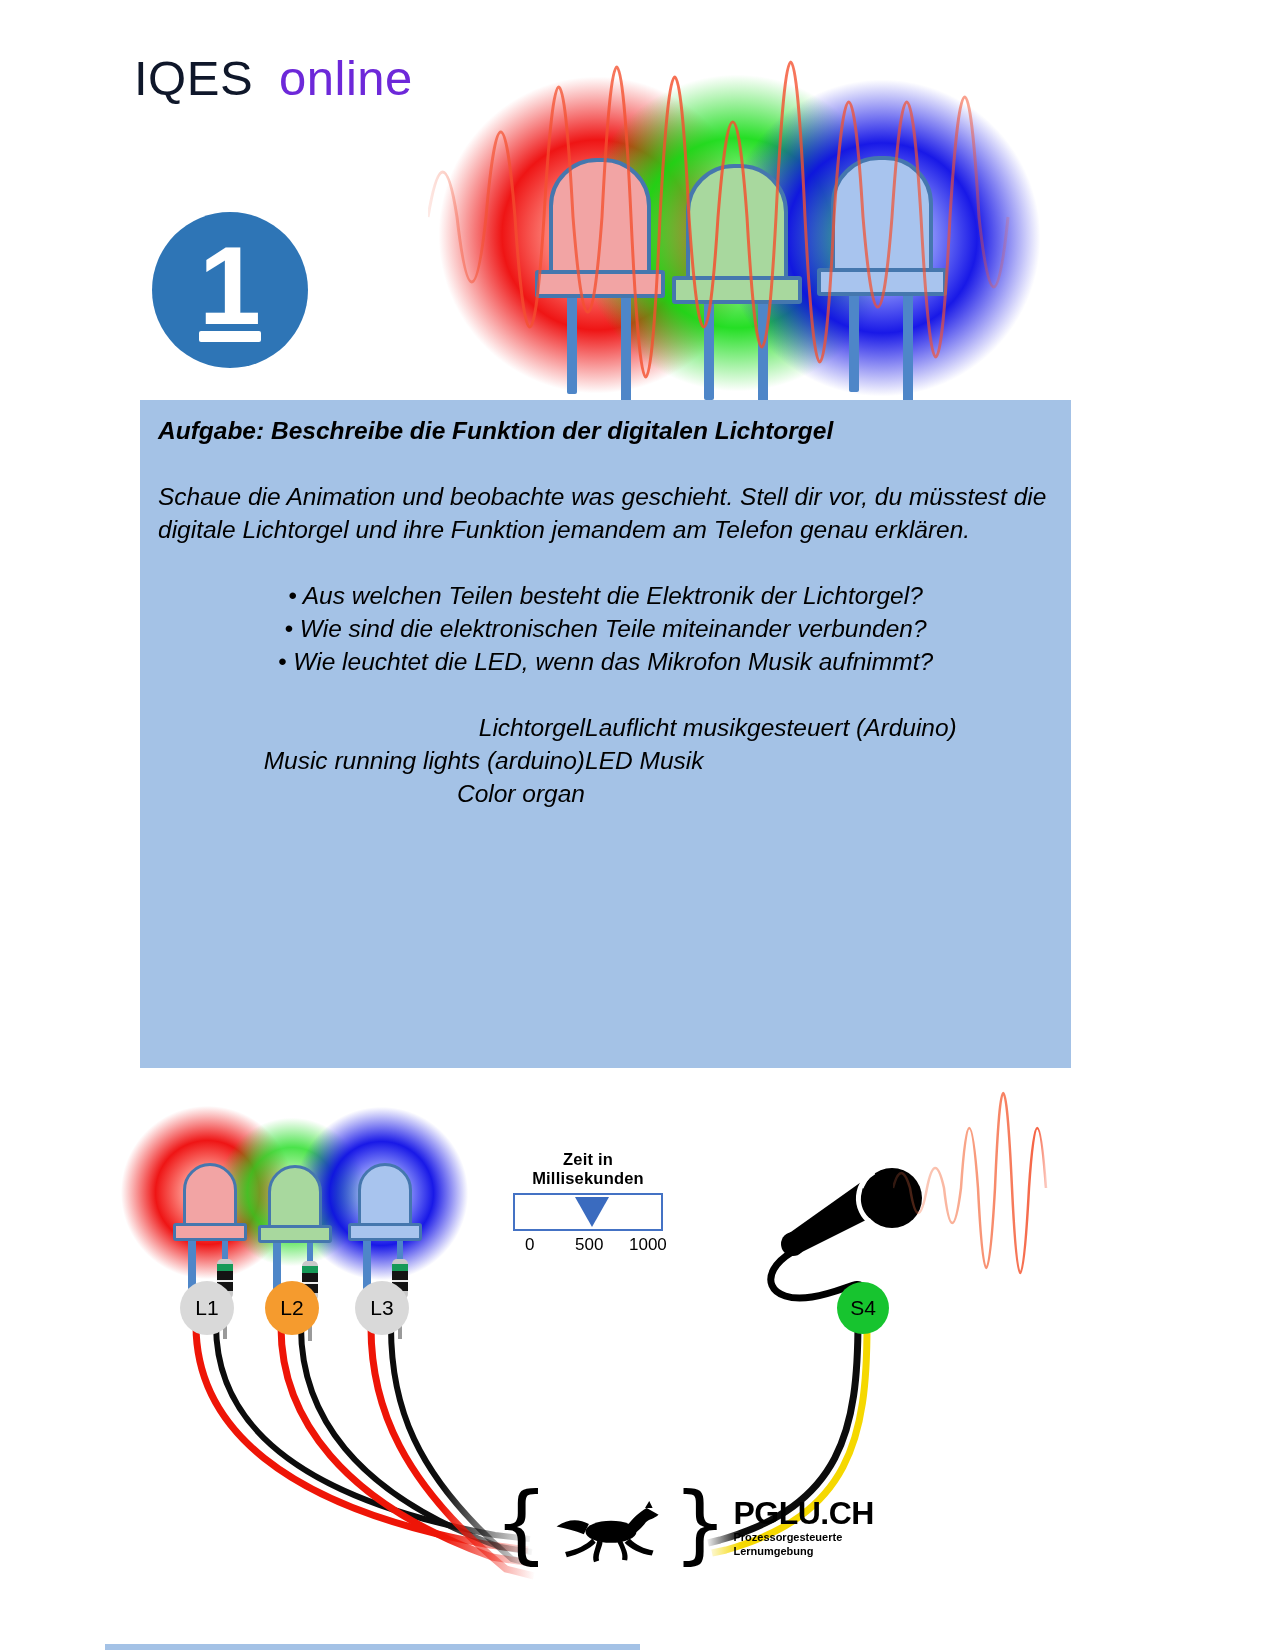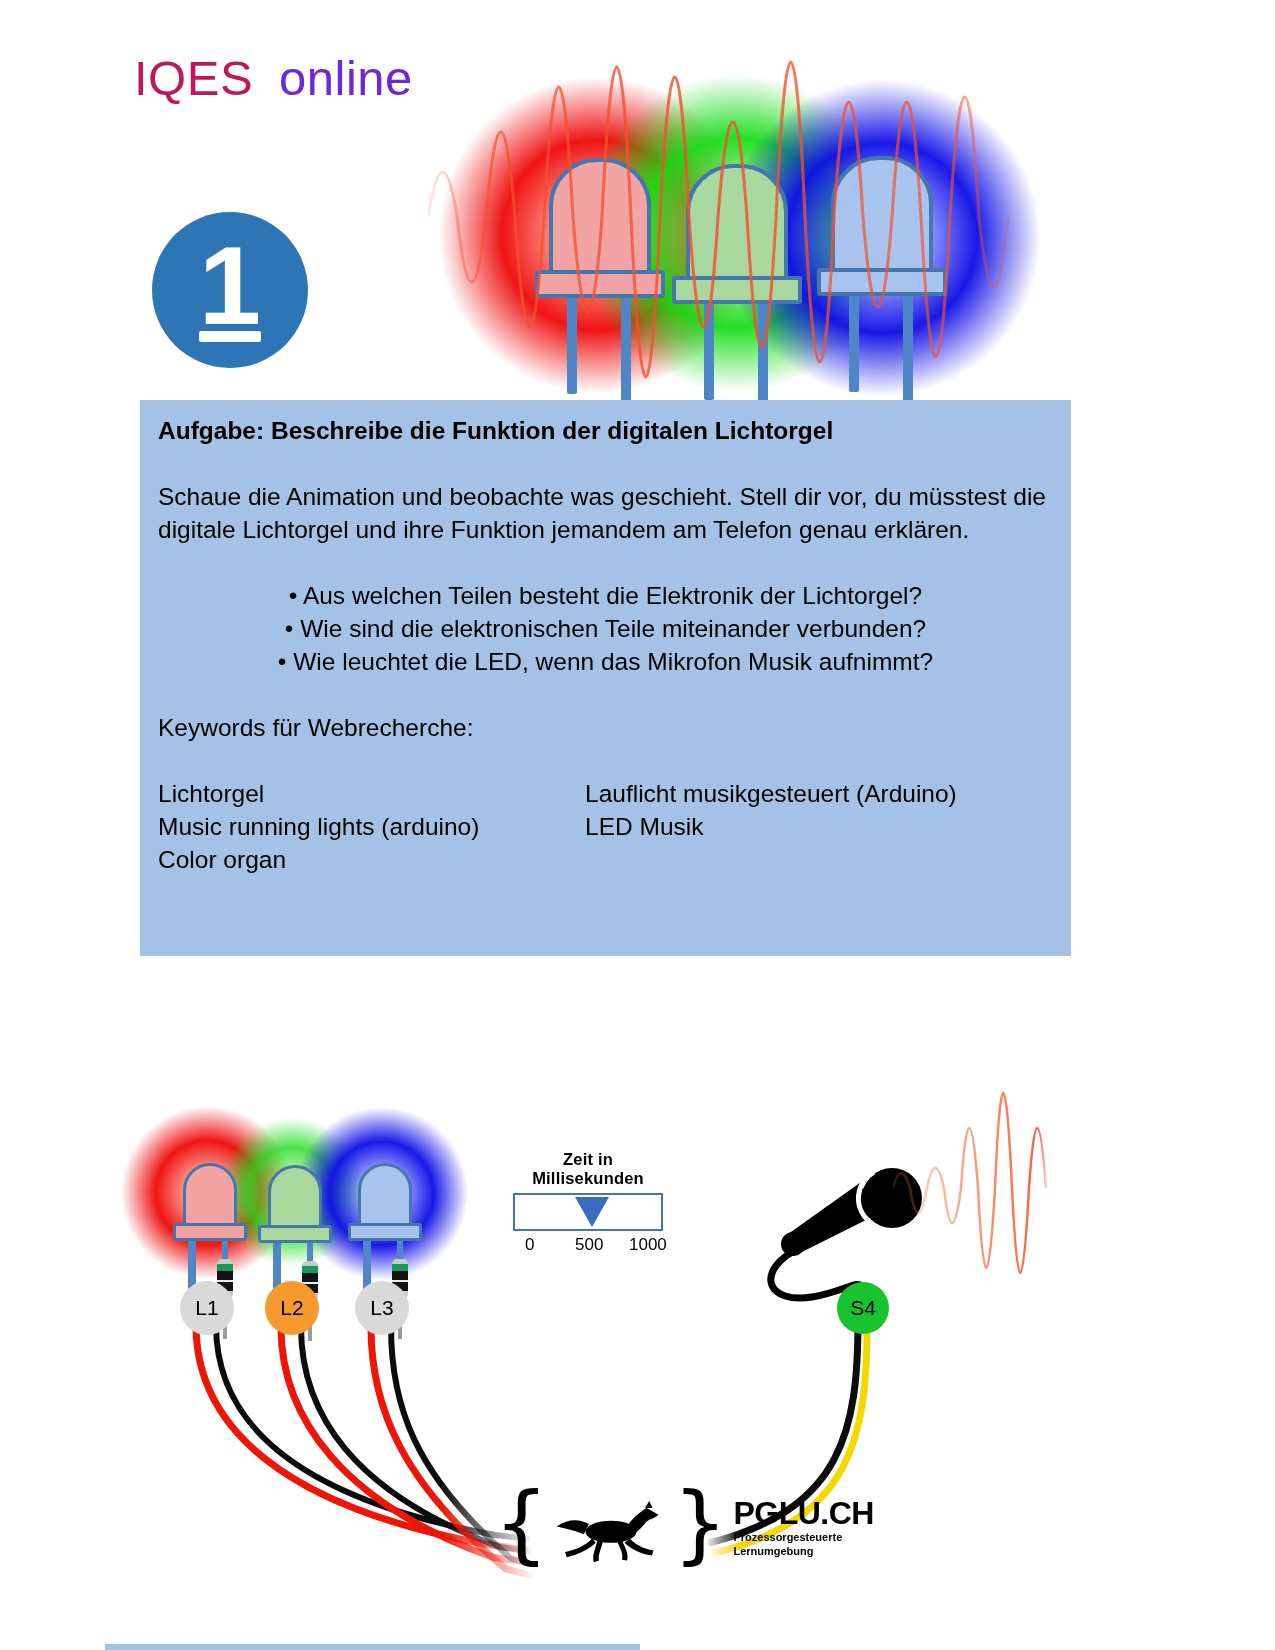--- a/index.html
+++ b/index.html
@@ -3,21 +3,21 @@
 <meta charset="utf-8">
 <style>
   html,body { margin:0; padding:0; background:#fff; }
   .page {
     position:relative; width:1275px; height:1650px; background:#ffffff;
     overflow:hidden; font-family:"Liberation Sans", sans-serif; color:#000;
   }
 
   
   .brand { position:absolute; left:134px; top:50px; font-size:49px; letter-spacing:0.5px; }
-  .brand .b1 { color:#be185d; }
+  .brand .b1 { color:#0f172a; }
   .brand .b2 { color:#6d28d9; margin-left:26px; }
 
   .badge { position:absolute; left:152px; top:212px; width:156px; height:156px;
     border-radius:50%; background:#2e75b6; display:flex; align-items:center; justify-content:center; }
   .badge .num { color:#fff; font-size:112px; font-weight:bold; line-height:1; margin-top:-8px; }
   .badge .bar { position:absolute; left:50%; transform:translateX(-50%); bottom:26px;
     width:62px; height:11px; background:#fff; border-radius:2px; }
 
   
   .glow { position:absolute; border-radius:50%;
@@ -41,27 +41,27 @@
   .led-sm .leg.l { left:15px; top:75px; width:8px; height:70px; }
   .led-sm .leg.r { left:49px; top:75px; width:6px; height:26px; }
   .led-sm .resistor { position:absolute; left:44px; top:96px; width:16px; height:40px; border-radius:5px;
     background:linear-gradient(180deg,#c9c9c9 0 13%,#169a58 13% 30%,#141414 30% 52%,#ededed 52% 58%,#141414 58% 80%,#c9c9c9 80% 100%); }
   .led-sm .tail { position:absolute; left:50px; top:136px; width:4px; height:40px; background:#9a9a9a; }
 
   .port { position:absolute; width:54px; height:54px; border-radius:50%;
     display:flex; align-items:center; justify-content:center; font-size:21px; }
 
   
-  .task-box { position:absolute; left:140px; top:400px; width:931px; height:556px;
-    background:#a4c2e6; box-sizing:border-box; padding:14px 18px; font-size:24.5px; line-height:33px; }
+  .task-box { position:absolute; left:140px; top:400px; width:931px; height:668px;
+    background:#a4c2e6; box-sizing:border-box; padding:14px 18px; font-size:24.5px; line-height:33px;font-style:italic; }
   .task-box .title { font-weight:bold; margin:0 0 33px 0; }
   .task-box p { margin:0 0 33px 0; }
   .task-box ul { list-style:none; margin:0 0 33px 0; padding:0;text-align:center; }
   .task-box .kw { display:flex; }
-  .task-box .kw .c1 { width:427px; flex:none; }
+  .task-box .kw .c1 { width:427px; flex:none;text-align:right; }
 
   
   .timer { position:absolute; left:513px; top:1150px; width:150px; }
   .timer .tlabel { font-size:16.5px; font-weight:bold; text-align:center; letter-spacing:0.2px; }
   .timer .track { position:relative; margin-top:5px; height:34px; background:#fff; border:2.5px solid #4472c4; }
   .timer .thumb { position:absolute; left:60px; top:2px; width:0; height:0;
     border-left:17px solid transparent; border-right:17px solid transparent; border-top:30px solid #3a6bbf; }
   .timer .ticks { position:relative; height:22px; margin-top:4px; font-size:17px; }
   .timer .ticks span { position:absolute; }
 
@@ -127,21 +127,20 @@
   </svg>
 
   <div class="task-box">
     <p class="title">Aufgabe: Beschreibe die Funktion der digitalen Lichtorgel</p>
     <p>Schaue die Animation und beobachte was geschieht. Stell dir vor, du müsstest die digitale Lichtorgel und ihre Funktion jemandem am Telefon genau erklären.</p>
     <ul>
       <li>• Aus welchen Teilen besteht die Elektronik der Lichtorgel?</li>
       <li>• Wie sind die elektronischen Teile miteinander verbunden?</li>
       <li>• Wie leuchtet die LED, wenn das Mikrofon Musik aufnimmt?</li>
     </ul>
-    <p>Keywords für Webrecherche:</p>
     <div class="kw">
       <div class="c1">
         <div>Lichtorgel</div>
         <div>Music running lights (arduino)</div>
         <div>Color organ</div>
       </div>
       <div class="c2">
         <div>Lauflicht musikgesteuert (Arduino)</div>
         <div>LED Musik</div>
       </div>

